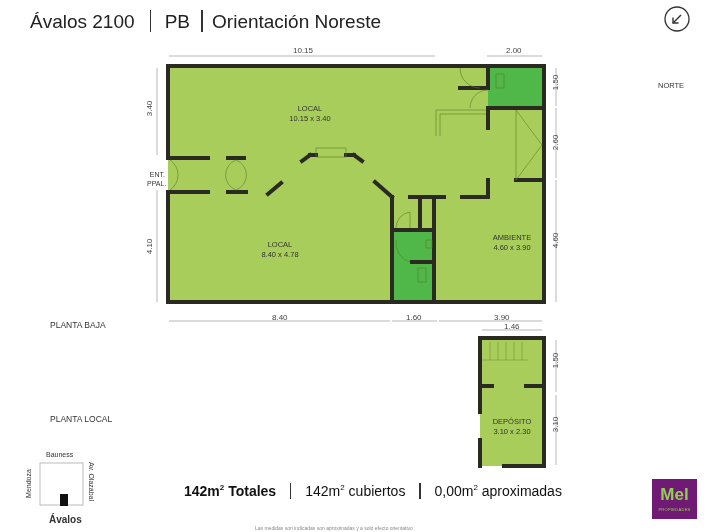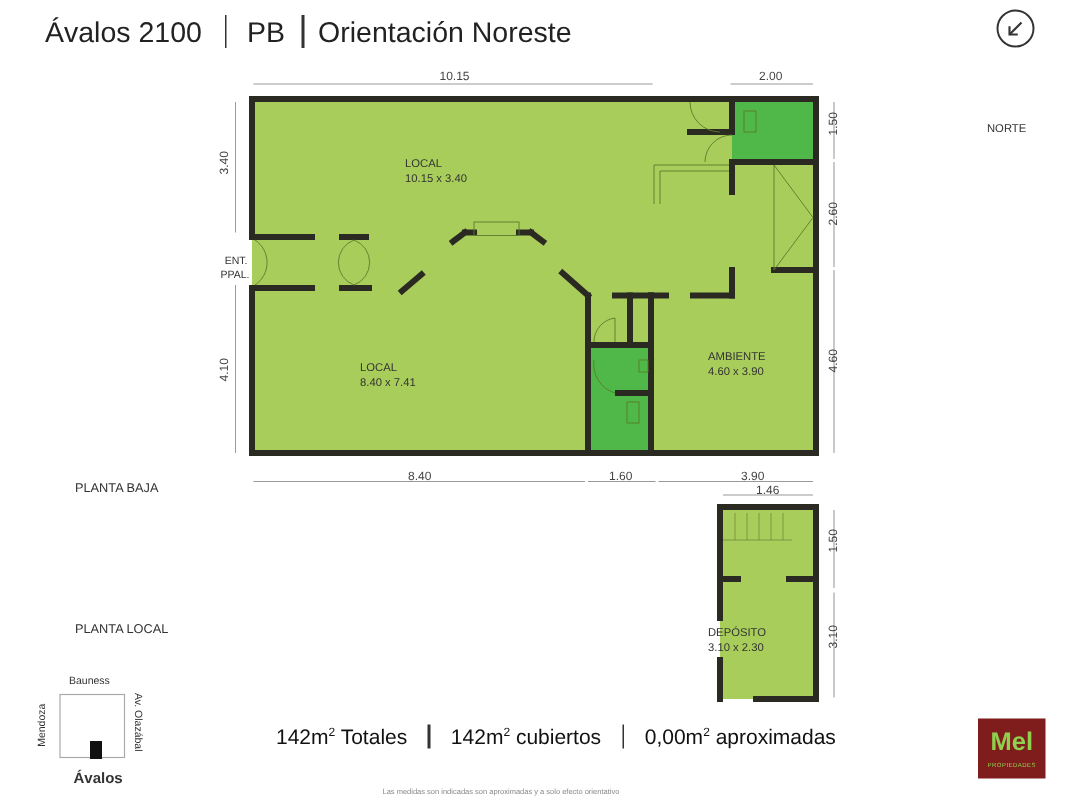--- a/index.html
+++ b/index.html
@@ -11,29 +11,29 @@
     .abs { position: absolute; }
     .header {
       left: 30px; top: 10px; font-size: 19px; color: #222; white-space: nowrap;
     }
     .header .bold { font-weight: normal; }
     .header .sep { display: inline-block; width: 1.5px; height: 22px; background: #333; vertical-align: -4px; margin: 0 8px 0 10px; }
     .north { left: 664px; top: 6px; width: 26px; height: 26px; }
     .north-label { left: 658px; top: 37px; font-size: 7.5px; color: #333; width: 40px; text-align: left; margin-top: 44px; }
     .dim { font-size: 8px; color: #444; }
     .dimv { font-size: 8px; color: #444; transform: rotate(-90deg); transform-origin: center; }
-    .room-label { font-size: 7.5px; color: #333; text-align: left; line-height: 10px; }
+    .room-label { font-size: 7.5px; color: #333; text-align: center; line-height: 10px; }
     .plan-label { font-size: 8.5px; color: #333; margin-top: 12px; }
     .street { font-size: 7px; color: #333; }
     .totals { left: 184px; top: 483px; font-size: 14px; color: #111; white-space: nowrap; }
-    .totals .bold { font-weight: normal; }
+    .totals .bold { font-weight: bold; }
     .totals sup { font-size: 8px; }
     .totals .sep { display: inline-block; width: 1.3px; height: 16px; background: #333; vertical-align: -3px; margin: 0 10px; }
     .disclaimer { left: 255px; top: 525px; font-size: 5px; color: #888; white-space: nowrap; }
-    .logo { left: 652px; top: 479px; width: 45px; height: 40px; background: #7f1d1d; text-align: center; }
+    .logo { left: 652px; top: 479px; width: 45px; height: 40px; background: #701a75; text-align: center; }
     .logo .mel { color: #8fd14f; font-weight: bold; font-size: 17px; line-height: 24px; display: block; padding-top: 4px; }
     .logo .sub { color: #8fd14f; font-size: 4px; letter-spacing: 0.3px; display: block; }
   </style>
 </head>
 <body>
 
 <div class="abs header">
   <span class="bold">Ávalos 2100</span>
   <span class="sep"></span>
   <span>PB</span>
@@ -170,21 +170,21 @@
   <div>ENT.</div>
   <div>PPAL.</div>
 </div>
 
 <div class="abs room-label" style="left:270px;top:104px;width:80px">
   <div>LOCAL</div>
   <div>10.15 x 3.40</div>
 </div>
 <div class="abs room-label" style="left:240px;top:240px;width:80px">
   <div>LOCAL</div>
-  <div>8.40 x 7.41</div>
+  <div>8.40 x 4.78</div>
 </div>
 <div class="abs room-label" style="left:472px;top:233px;width:80px">
   <div>AMBIENTE</div>
   <div>4.60 x 3.90</div>
 </div>
 
 <div class="abs plan-label" style="left:50px;top:308px">PLANTA BAJA</div>
 <div class="abs plan-label" style="left:50px;top:402px">PLANTA LOCAL</div>
 
 <div class="abs dim" style="left:504px;top:322px">1.46</div>

